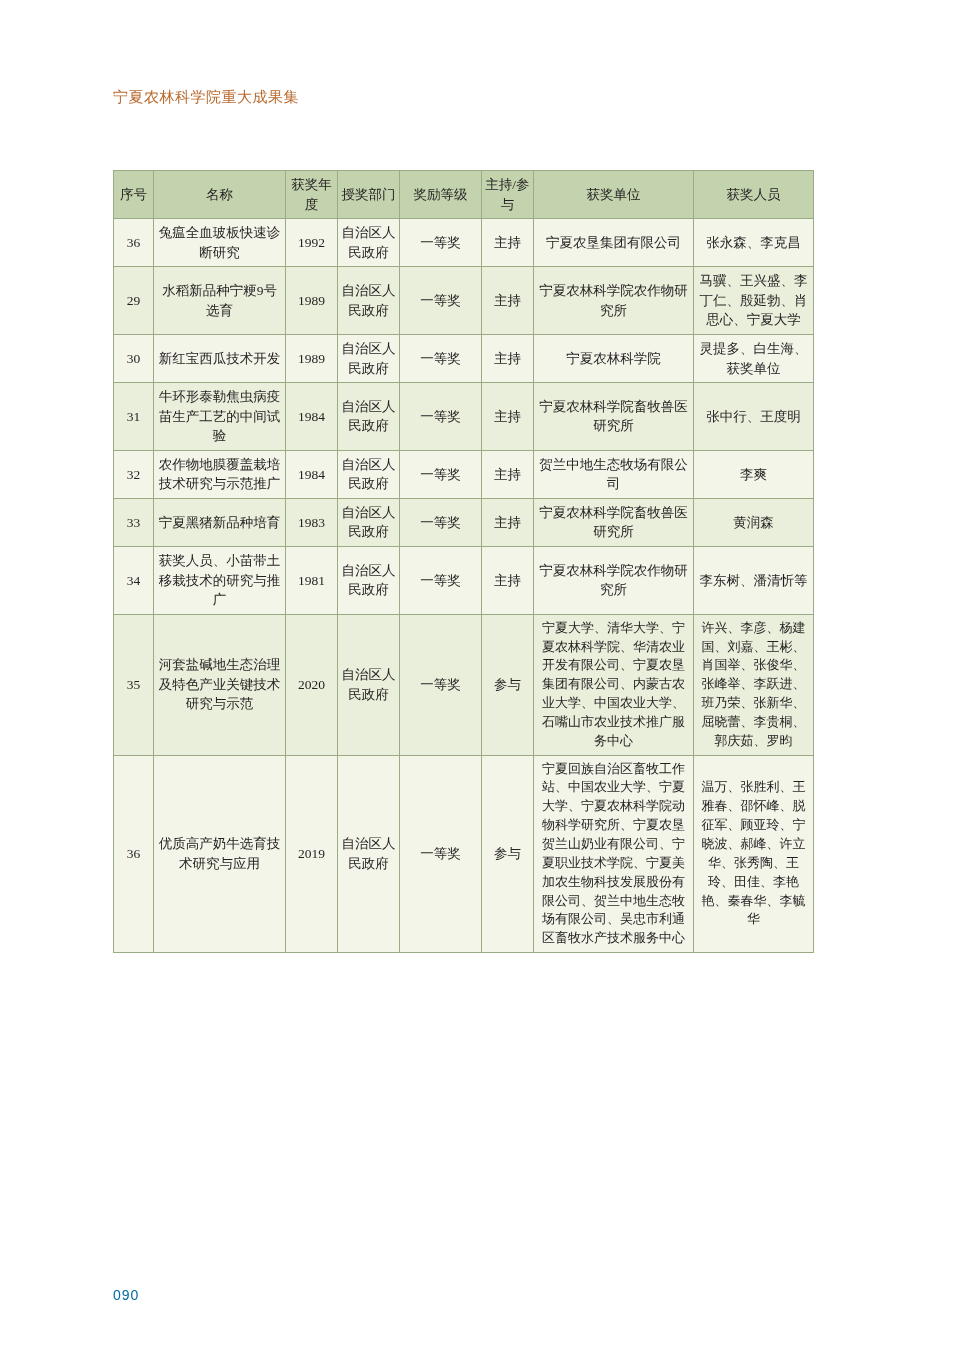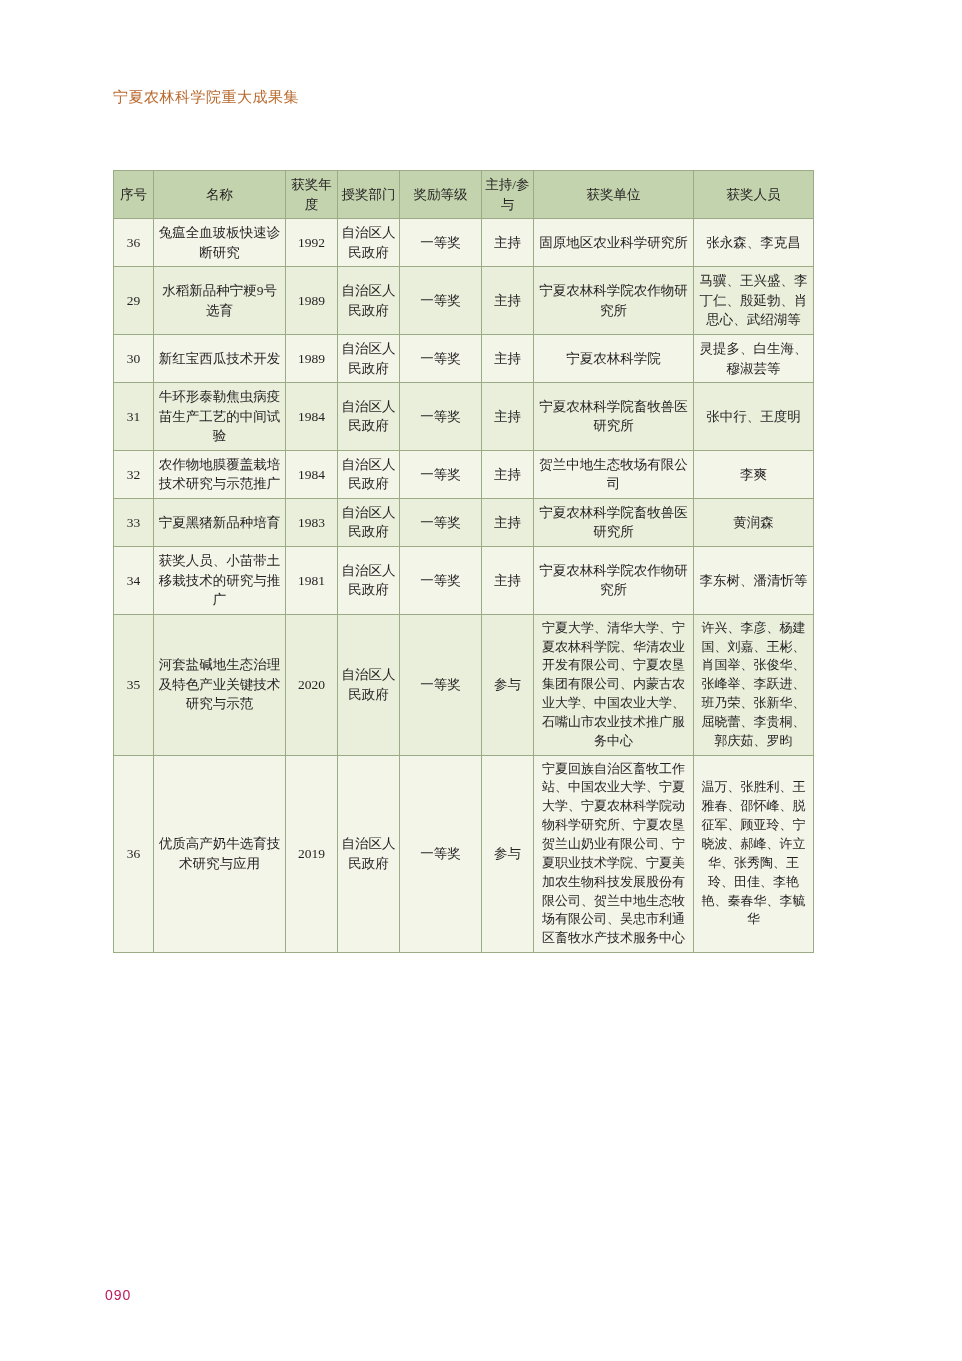--- a/index.html
+++ b/index.html
@@ -73,24 +73,24 @@
   .col-name  { width: 132px; }
   .col-year  { width: 52px; }
   .col-dept  { width: 62px; }
   .col-level { width: 82px; }
   .col-role  { width: 52px; }
   .col-unit  { width: 160px; }
   .col-people{ width: 120px; }
   .cell-tight { font-size: 13px; }
   .page-number {
     position: absolute;
-    left: 105px;
+    left: 113px;
     top: 1287px;
     font-size: 14px;
-    color: #be185d;
+    color: #0369a1;
     font-family: "Liberation Sans", sans-serif;
     letter-spacing: 1px;
   }
 </style>
 </head>
 <body>
 
 <div class="page">
 
   <div class="header-title">宁夏农林科学院重大成果集</div>
@@ -121,42 +121,42 @@
       </tr>
     </thead>
     <tbody>
       <tr class="band-a">
         <td>36</td>
         <td>兔瘟全血玻板快速诊断研究</td>
         <td>1992</td>
         <td>自治区人民政府</td>
         <td>一等奖</td>
         <td>主持</td>
-        <td>固原地区农业科学研究所</td>
+        <td>宁夏农垦集团有限公司</td>
         <td>张永森、李克昌</td>
       </tr>
       <tr class="band-b">
         <td>29</td>
         <td>水稻新品种宁粳9号选育</td>
         <td>1989</td>
         <td>自治区人民政府</td>
         <td>一等奖</td>
         <td>主持</td>
         <td>宁夏农林科学院农作物研究所</td>
-        <td>马骥、王兴盛、李丁仁、殷延勃、肖思心、武绍湖等</td>
+        <td>马骥、王兴盛、李丁仁、殷延勃、肖思心、宁夏大学</td>
       </tr>
       <tr class="band-a">
         <td>30</td>
         <td>新红宝西瓜技术开发</td>
         <td>1989</td>
         <td>自治区人民政府</td>
         <td>一等奖</td>
         <td>主持</td>
         <td>宁夏农林科学院</td>
-        <td>灵提多、白生海、穆淑芸等</td>
+        <td>灵提多、白生海、获奖单位</td>
       </tr>
       <tr class="band-b">
         <td>31</td>
         <td>牛环形泰勒焦虫病疫苗生产工艺的中间试验</td>
         <td>1984</td>
         <td>自治区人民政府</td>
         <td>一等奖</td>
         <td>主持</td>
         <td>宁夏农林科学院畜牧兽医研究所</td>
         <td>张中行、王度明</td>

